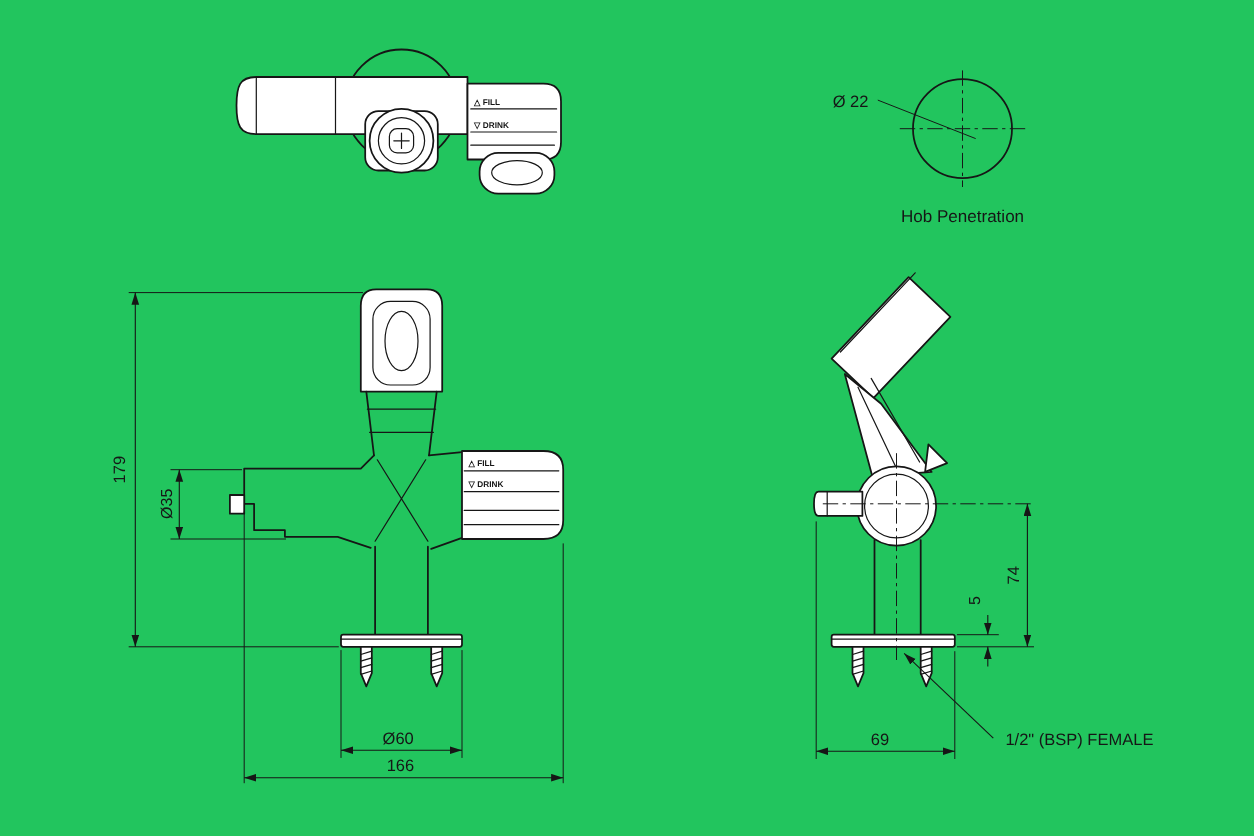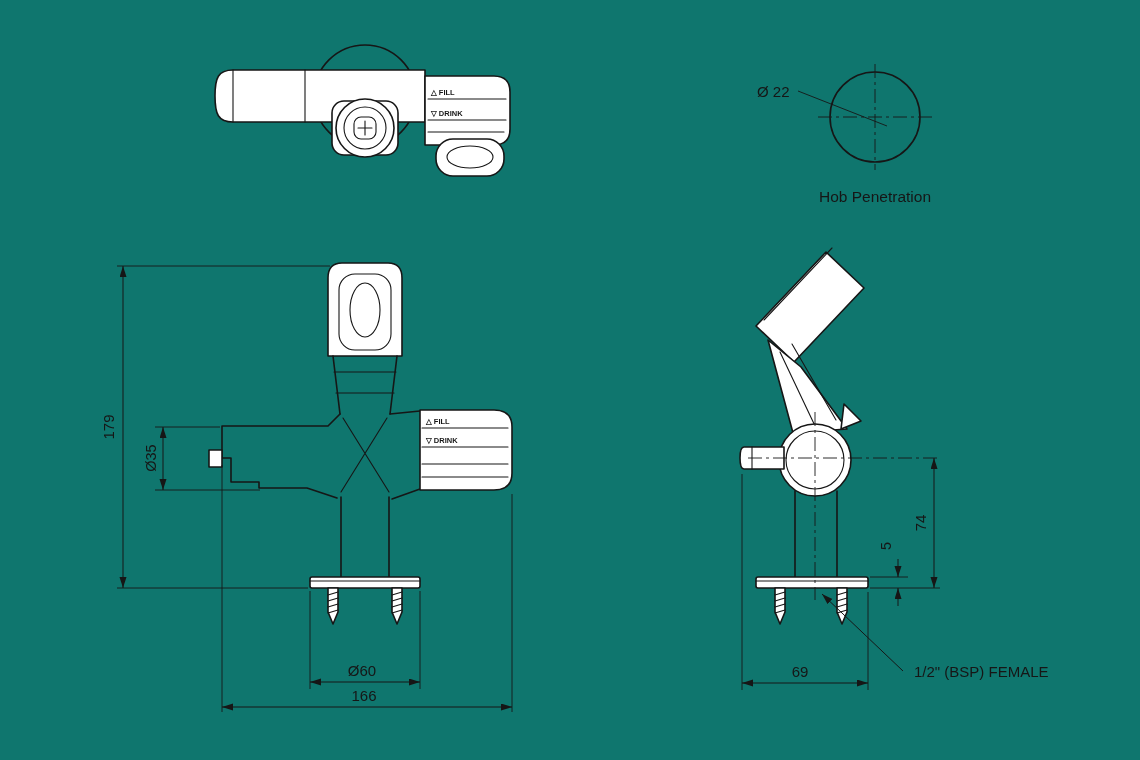--- a/index.html
+++ b/index.html
@@ -1,16 +1,16 @@
 <!DOCTYPE html>
 <html><head>
 <meta charset="utf-8">
 <style>
   html,body { margin:0; padding:0; background:#ffffff; }
-  .sheet { position:relative; width:1140px; height:760px; background:#0f766e; overflow:hidden; }
+  .sheet { position:relative; width:1140px; height:760px; background:#22c55e; overflow:hidden; }
   svg { display:block; }
   .obj   { fill:none;    stroke:#161616; stroke-width:1.6; stroke-linejoin:round; stroke-linecap:round; }
   .obj-f { fill:#ffffff; stroke:#161616; stroke-width:1.6; stroke-linejoin:round; }
   .det   { fill:none;    stroke:#161616; stroke-width:1.1; stroke-linecap:round; }
   .thin  { fill:none;    stroke:#161616; stroke-width:0.9; }
   .cl    { fill:none;    stroke:#161616; stroke-width:0.9; stroke-dasharray:14 4 3 4; }
   .dline { fill:none;    stroke:#161616; stroke-width:1; }
   text { fill:#161616; font-family:"Liberation Sans", sans-serif; }
   .dim   { font-size:15px; }
   .dim-s { font-size:14.5px; }

